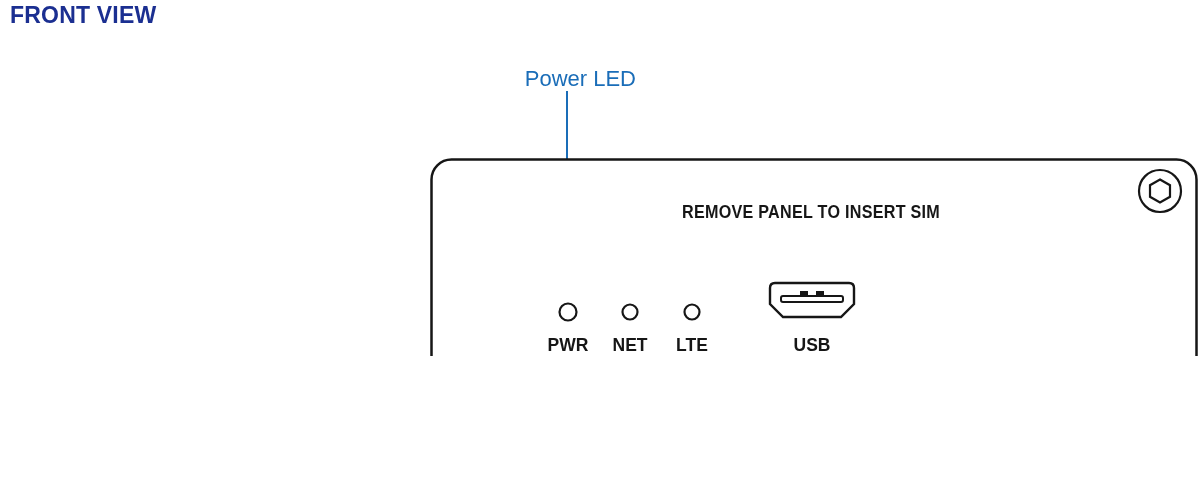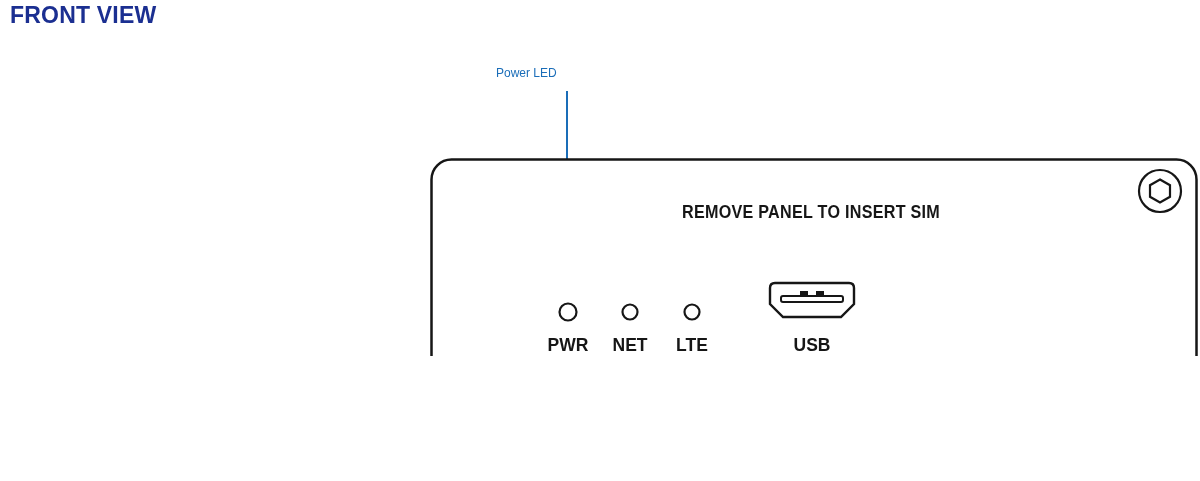--- a/index.html
+++ b/index.html
@@ -19,23 +19,23 @@
     position: absolute;
     left: 10px;
     top: 2px;
     font-size: 23px;
     font-weight: bold;
     letter-spacing: 0.2px;
     color: #1b2f91;
   }
   .callout-label {
     position: absolute;
-    font-size: 12px;
+    font-size: 22px;
     color: #1a6db8;
-    text-align: left;
+    text-align: right;
     white-space: nowrap;
   }
   .callout-power {
     left: 496px;
     top: 66px;
     width: 140px;
   }
   .callout-usb {
     left: 742px;
     top: 452px;

